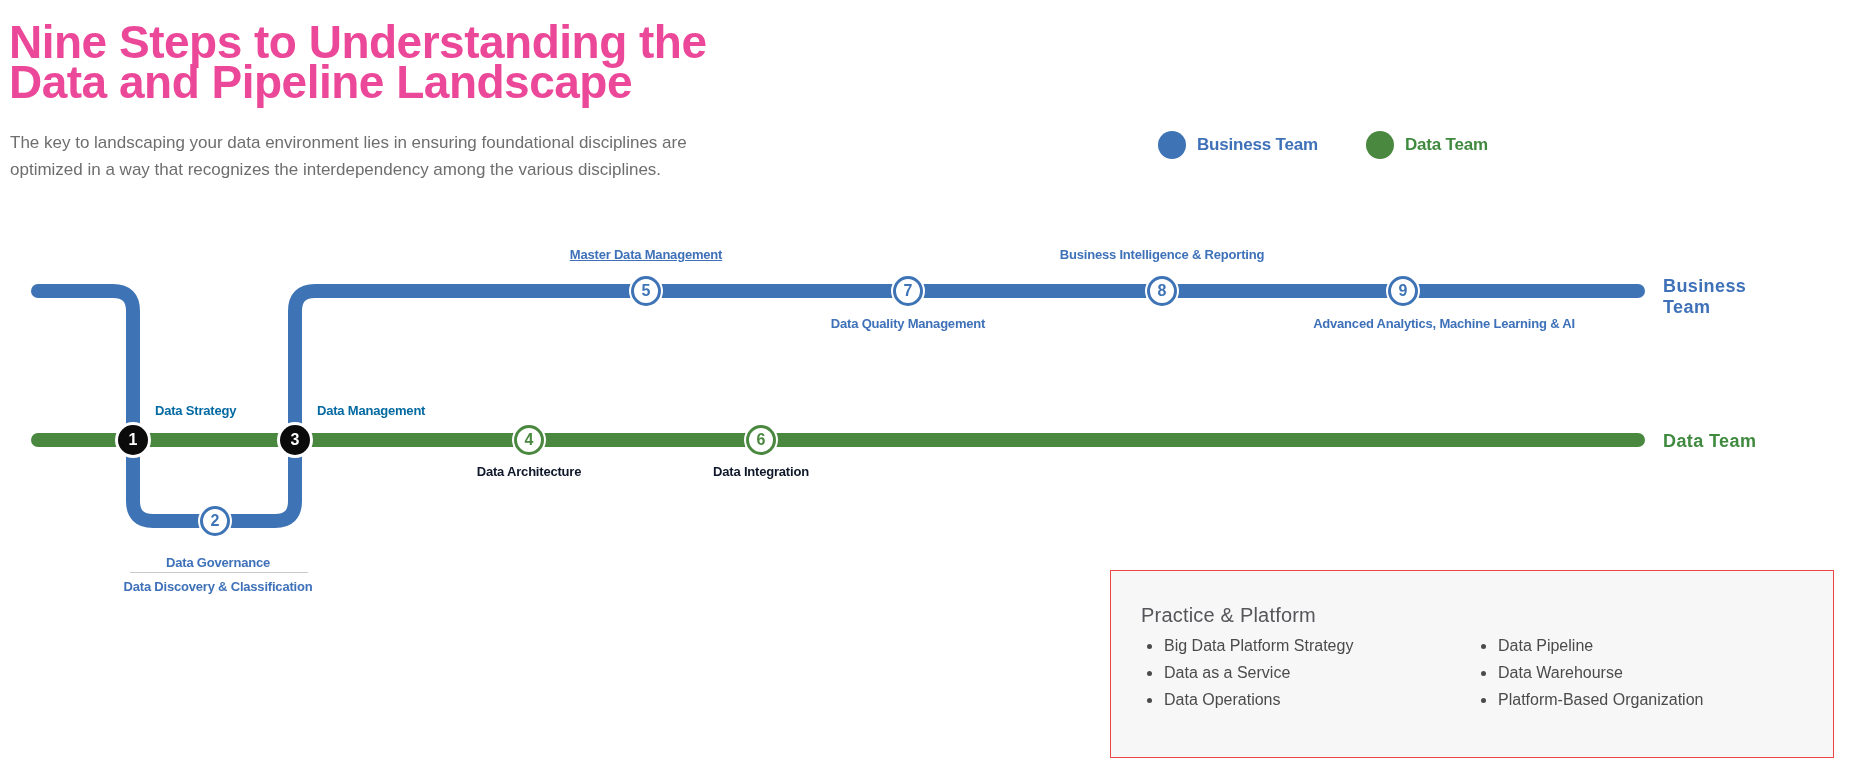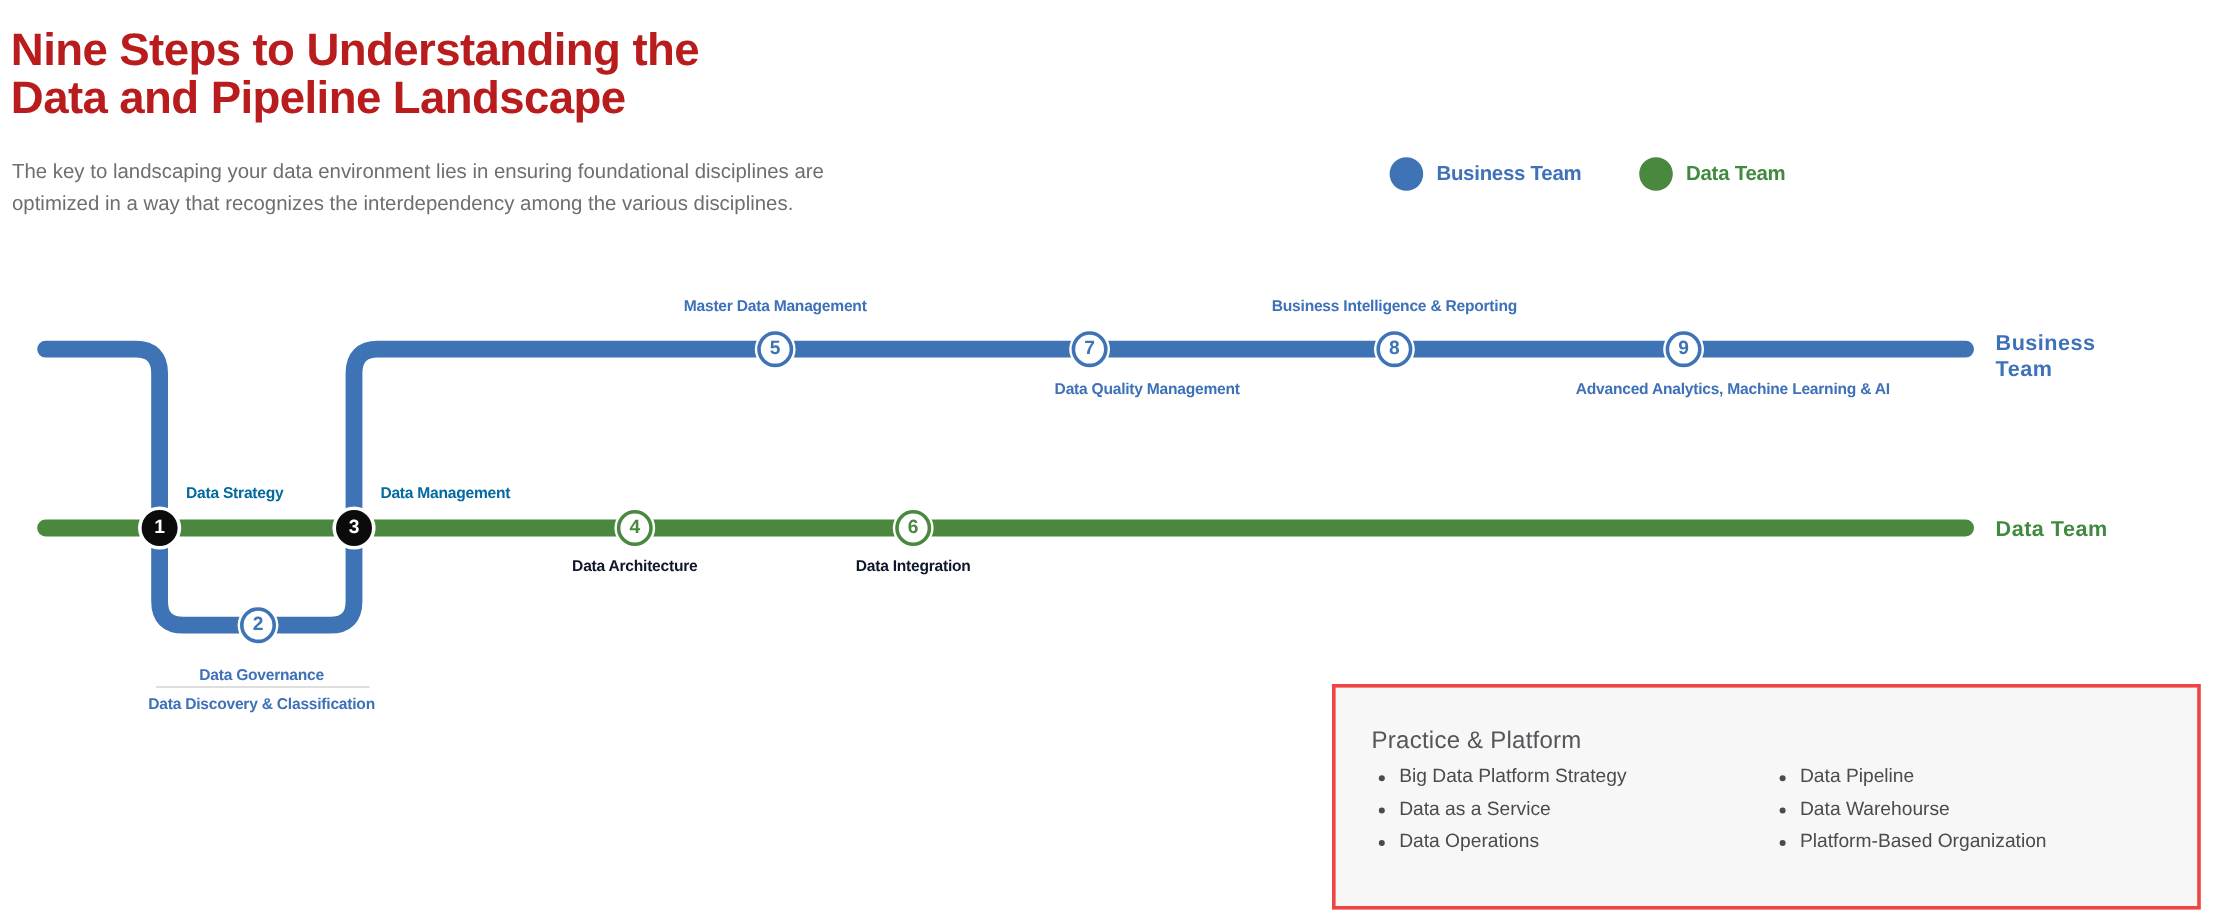--- a/index.html
+++ b/index.html
@@ -1,22 +1,22 @@
 <!DOCTYPE html>
 <html><head>
 <meta charset="utf-8">
 <style>
   * { margin:0; padding:0; box-sizing:border-box; }
   html,body { background:#ffffff; }
   body { font-family:"Liberation Sans","DejaVu Sans",sans-serif; }
   .canvas { position:relative; width:1854px; height:768px; background:#fff; overflow:hidden; }
 
   
-  .title { position:absolute; left:9px; top:22px; font-size:38px; line-height:40px;
-           font-weight:bold; letter-spacing:-0.5px; color:#b91c1c; }
+  .title { position:absolute; left:9px; top:22px; font-size:46px; line-height:40px;
+           font-weight:bold; letter-spacing:-0.5px; color:#ec4899; }
   .subtitle { position:absolute; left:10px; top:129px; font-size:17px; line-height:27px;
               color:#6E6E6E; }
 
   
   .legend-item { position:absolute; top:131px; height:28px; display:flex; align-items:center; gap:11px; }
   .legend-swatch { width:28px; height:28px; border-radius:50%; flex:0 0 auto; }
   .legend-label { font-size:17px; font-weight:bold; letter-spacing:-0.2px; white-space:nowrap; }
   .li-business { left:1158px; } .li-business .legend-swatch { background:#3E74B5; } .li-business .legend-label { color:#3E71B8; }
   .li-data { left:1366px; } .li-data .legend-swatch { background:#4A8840; } .li-data .legend-label { color:#3F8A3F; }
   .li-joint { left:1536px; } .li-joint .legend-swatch { background:#0B0B0B; } .li-joint .legend-label { color:#0B0B0B; }
@@ -40,21 +40,21 @@
   .st-label.centered { transform:translateX(-50%); }
 
   .gov-divider { position:absolute; left:130px; top:572px; width:178px; height:1px; background:#c9c9c9; }
 
   .line-end-label { position:absolute; font-size:18px; font-weight:bold; letter-spacing:0.4px; line-height:21px; }
   .line-end-label.business { left:1663px; top:276px; width:100px; color:#3E71B8; }
   .line-end-label.data { left:1663px; top:431px; color:#3F8A3F; white-space:nowrap; }
 
   
   .practice-box { position:absolute; left:1110px; top:570px; width:724px; height:188px;
-                  background:#F7F7F7; border:3px solid #ef4444; }
+                  background:#F7F7F7; border:1px solid #ef4444; }
   .practice-title { position:absolute; left:30px; top:33px; font-size:20px; color:#55555A; letter-spacing:0.2px; }
   .practice-col { position:absolute; top:66px; display:flex; flex-direction:column; gap:9px; }
   .practice-col.c1 { left:36px; }
   .practice-col.c2 { left:370px; }
   .practice-item { display:flex; align-items:center; gap:12px; font-size:16px; color:#4B4B4B; white-space:nowrap; }
   .bullet-dot { width:5px; height:5px; border-radius:50%; background:#4B4B4B; flex:0 0 auto; }
 </style>
 </head>
 <body>
 
@@ -88,22 +88,22 @@
   <div class="station black" style="left:295px; top:440px;">3</div>
   <div class="station green" style="left:529px; top:440px;">4</div>
   <div class="station blue" style="left:646px; top:291px;">5</div>
   <div class="station green" style="left:761px; top:440px;">6</div>
   <div class="station blue" style="left:908px; top:291px;">7</div>
   <div class="station blue" style="left:1162px; top:291px;">8</div>
   <div class="station blue" style="left:1403px; top:291px;">9</div>
 
   <div class="st-label black" style="left:155px; top:403px;">Data Strategy</div>
   <div class="st-label black" style="left:317px; top:403px;">Data Management</div>
-  <div class="st-label blue centered" style="left:646px; top:247px;">Master Data Management</div>
-  <div class="st-label blue centered" style="left:956px; top:316px;">Data Quality Management</div>
+  <div class="st-label blue centered" style="left:646px; top:247px;text-decoration:underline;">Master Data Management</div>
+  <div class="st-label blue centered" style="left:908px; top:316px;">Data Quality Management</div>
   <div class="st-label blue centered" style="left:1162px; top:247px;">Business Intelligence &amp; Reporting</div>
   <div class="st-label blue centered" style="left:1444px; top:316px;">Advanced Analytics, Machine Learning &amp; AI</div>
   <div class="st-label green centered" style="left:529px; top:464px;">Data Architecture</div>
   <div class="st-label green centered" style="left:761px; top:464px;">Data Integration</div>
   <div class="st-label blue centered" style="left:218px; top:555px;">Data Governance</div>
   <div class="gov-divider"></div>
   <div class="st-label blue centered" style="left:218px; top:579px;">Data Discovery &amp; Classification</div>
 
   <div class="line-end-label business">Business Team</div>
   <div class="line-end-label data">Data Team</div>

